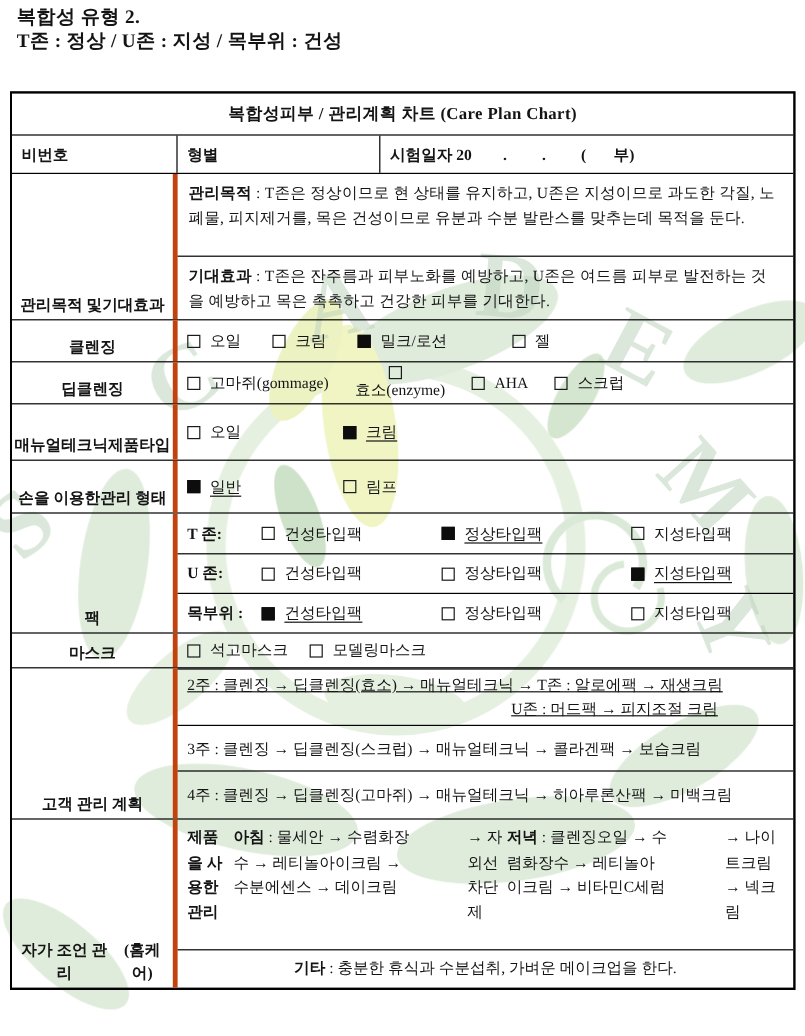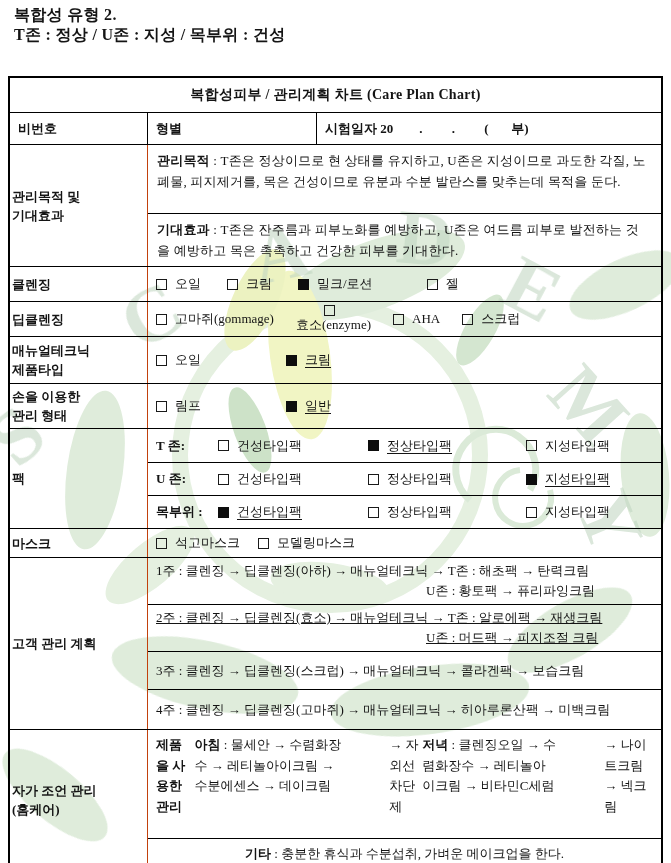--- a/index.html
+++ b/index.html
@@ -4,22 +4,22 @@
 <style>
   html,body{margin:0;padding:0;background:#ffffff;}
   .page{position:relative;width:671px;height:863px;background:#ffffff;overflow:hidden;
         font-family:"Liberation Serif","DejaVu Serif",serif;color:#141414;}
   .wm{position:absolute;left:0;top:0;z-index:0;pointer-events:none;}
   .content{position:relative;z-index:1;}
   .heading{padding:5px 0 0 14px;font-weight:bold;font-size:16px;line-height:20px;letter-spacing:.3px;}
   .tbl{position:absolute;left:8px;top:76px;width:651px;border:2px solid #000;background:transparent;}
   .row{display:flex;border-top:1px solid #000;align-items:stretch;}
   .row:first-child{border-top:none;}
-  .lab{width:138px;flex:0 0 138px;border-right:1px solid #c2410c;display:flex;flex-direction:column;
-       justify-content:center;align-items:flex-start;text-align:center;font-weight:bold;font-size:13px;
+  .lab{width:138px;flex:0 0 138px;border-right:4px solid #c2410c;display:flex;flex-direction:row;
+       justify-content:center;align-items:flex-end;text-align:center;font-weight:bold;font-size:13px;
        line-height:19px;padding:3px 2px;box-sizing:border-box;}
   .vcol{flex:1;display:flex;flex-direction:column;min-width:0;}
   .vcell{display:flex;align-items:center;padding:2px 8px;font-size:13px;box-sizing:border-box;}
   .sub{border-top:1px solid #000;}
   .titlerow{min-height:34px;display:flex;align-items:center;justify-content:center;
             font-weight:bold;font-size:14px;letter-spacing:.3px;}
   .infocell{display:flex;align-items:center;padding:2px 8px;font-size:13px;font-weight:bold;box-sizing:border-box;}
   .ic1{width:138px;flex:0 0 138px;border-right:1px solid #000;}
   .ic2{width:169px;flex:0 0 169px;border-right:1px solid #000;}
   .ic3{flex:1;white-space:pre;}
@@ -174,26 +174,26 @@
         </div>
       </div>
 
       <div class="row" style="min-height:43px;">
         <div class="lab">
           <span>손을 이용한</span>
           <span>관리 형태</span>
         </div>
         <div class="vcell opts wideopt">
           <span class="opt">
-            <span class="cb"></span>
-            <span class="olbl">림프</span>
-          </span>
-          <span class="opt">
             <span class="cb on"></span>
             <span class="olbl u">일반</span>
+          </span>
+          <span class="opt">
+            <span class="cb"></span>
+            <span class="olbl">림프</span>
           </span>
         </div>
       </div>
 
       <div class="row">
         <div class="lab">팩</div>
         <div class="vcol">
           <div class="packrow" style="min-height:33px;">
             <span class="packpfx">T 존:</span>
             <span class="opt">
@@ -252,24 +252,20 @@
           <span class="opt">
             <span class="cb"></span>
             <span class="olbl">모델링마스크</span>
           </span>
         </div>
       </div>
 
       <div class="row">
         <div class="lab">고객 관리 계획</div>
         <div class="vcol">
-          <div class="wk" style="min-height:44px;">
-            <div class="l1">1주 : 클렌징 → 딥클렌징(아하) → 매뉴얼테크닉 → T존 : 해초팩 → 탄력크림</div>
-            <div class="l2">U존 : 황토팩 → 퓨리파잉크림</div>
-          </div>
           <div class="wk sub" style="min-height:44px;text-decoration:underline;">
             <div class="l1">2주 : 클렌징 → 딥클렌징(효소) → 매뉴얼테크닉 → T존 : 알로에팩 → 재생크림</div>
             <div class="l2">U존 : 머드팩 → 피지조절 크림</div>
           </div>
           <div class="wk sub" style="min-height:38px;">
             <div class="l1">3주 : 클렌징 → 딥클렌징(스크럽) → 매뉴얼테크닉 → 콜라겐팩 → 보습크림</div>
           </div>
           <div class="wk sub" style="min-height:40px;">
             <div class="l1">4주 : 클렌징 → 딥클렌징(고마쥐) → 매뉴얼테크닉 → 히아루론산팩 → 미백크림</div>
           </div>

